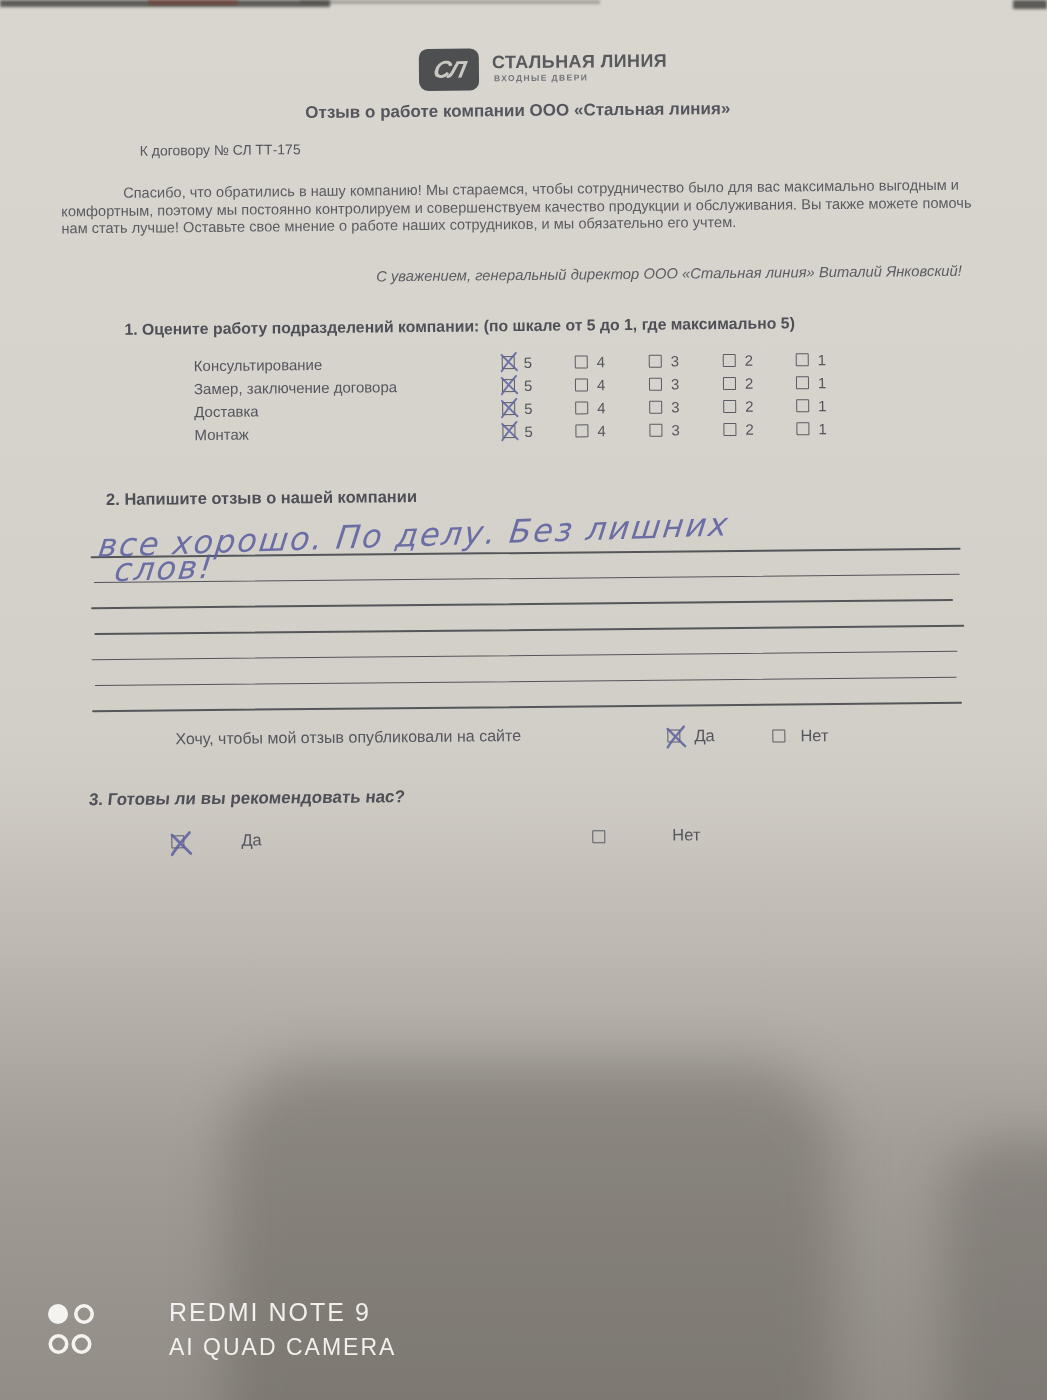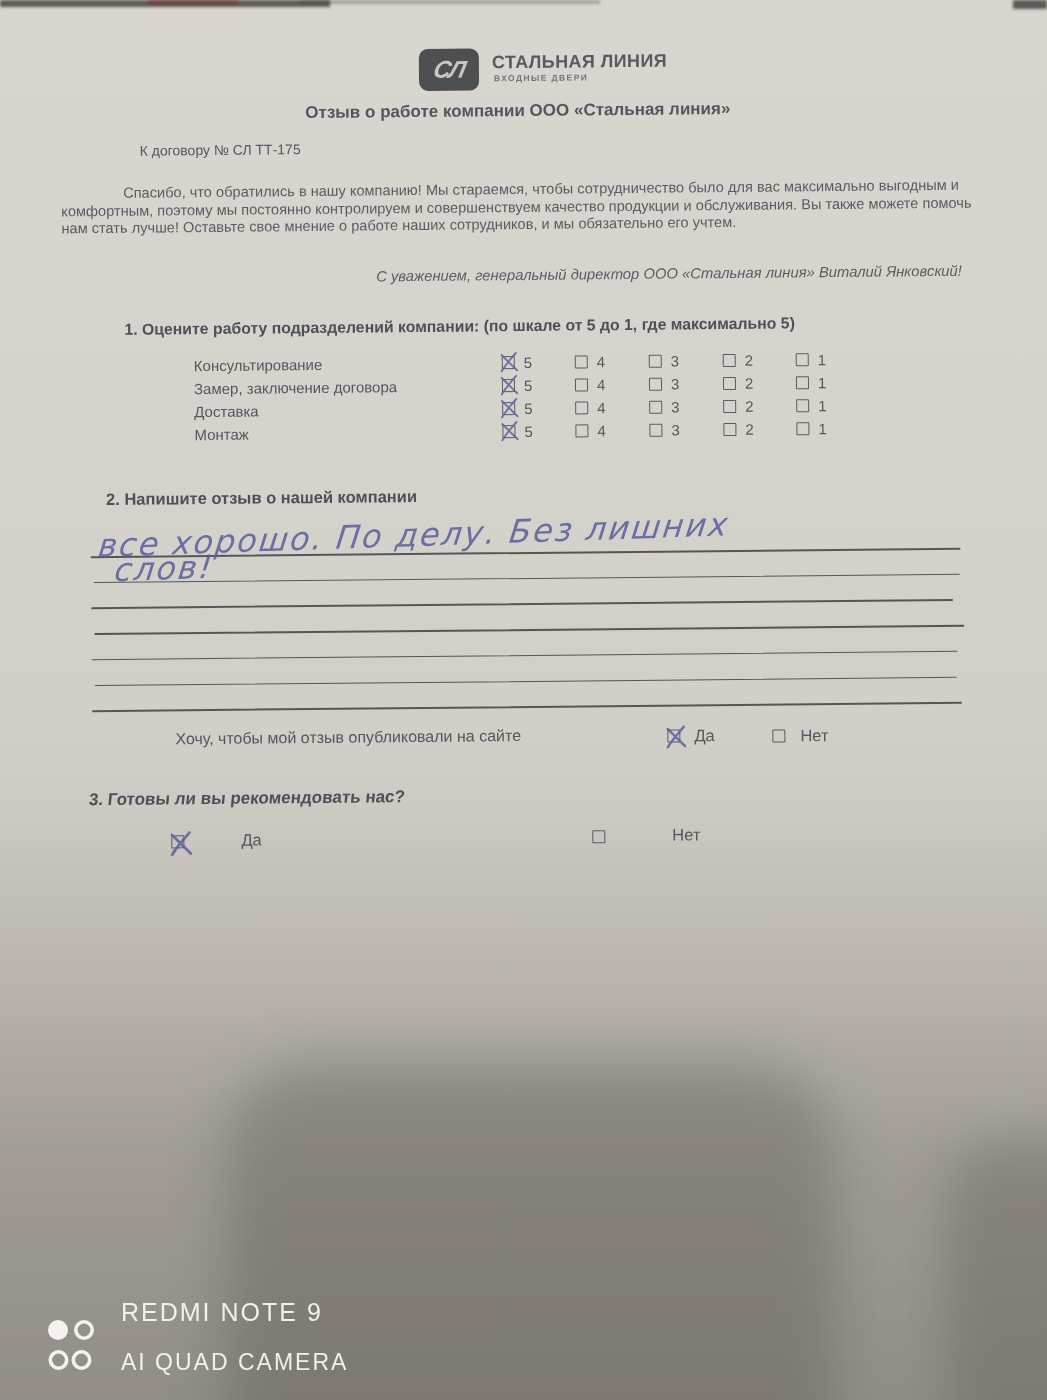--- a/index.html
+++ b/index.html
@@ -41,24 +41,24 @@
   .rule{position:absolute;height:1.6px;background:#55565a;border-radius:1px;}
   .hand{position:absolute;font-family:"DejaVu Sans",sans-serif;font-style:italic;color:#5d60a0;transform:rotate(-1.4deg) skewX(-9deg);letter-spacing:2px;opacity:.88;white-space:nowrap;}
   .hand1{left:100px;top:515px;font-size:32px;}
   .hand2{left:116px;top:546px;font-size:32px;}
 
   .publish-label{position:absolute;left:175px;top:727px;font-size:16px;color:#55565e;}
   .h-q3{position:absolute;left:88px;top:786px;font-weight:bold;font-size:17px;color:#4e4f57;transform:skewX(-6deg);}
   .ans{position:absolute;font-size:16.5px;color:#55565e;}
 
   
-  .wm{position:absolute;left:45px;top:1298px;display:flex;align-items:flex-end;}
+  .wm{position:absolute;left:45px;top:1298px;display:flex;align-items:center;gap:48px;}
   .wm-icon{width:58px;height:60px;margin-right:18px;}
   .wm-text .l1{font-size:25px;letter-spacing:2px;color:rgba(250,249,246,.93);}
-  .wm-text .l2{font-size:23px;letter-spacing:2px;color:rgba(250,249,246,.93);margin-top:22px;}
+  .wm-text .l2{font-size:23px;letter-spacing:2px;color:rgba(250,249,246,.93);margin-top:7px;}
 </style>
 </head>
 <body>
 
 <div class="photo">
 
   <div class="form-layer">
 
     <div class="logo-badge">
       <span class="logo-mono">СЛ</span>

